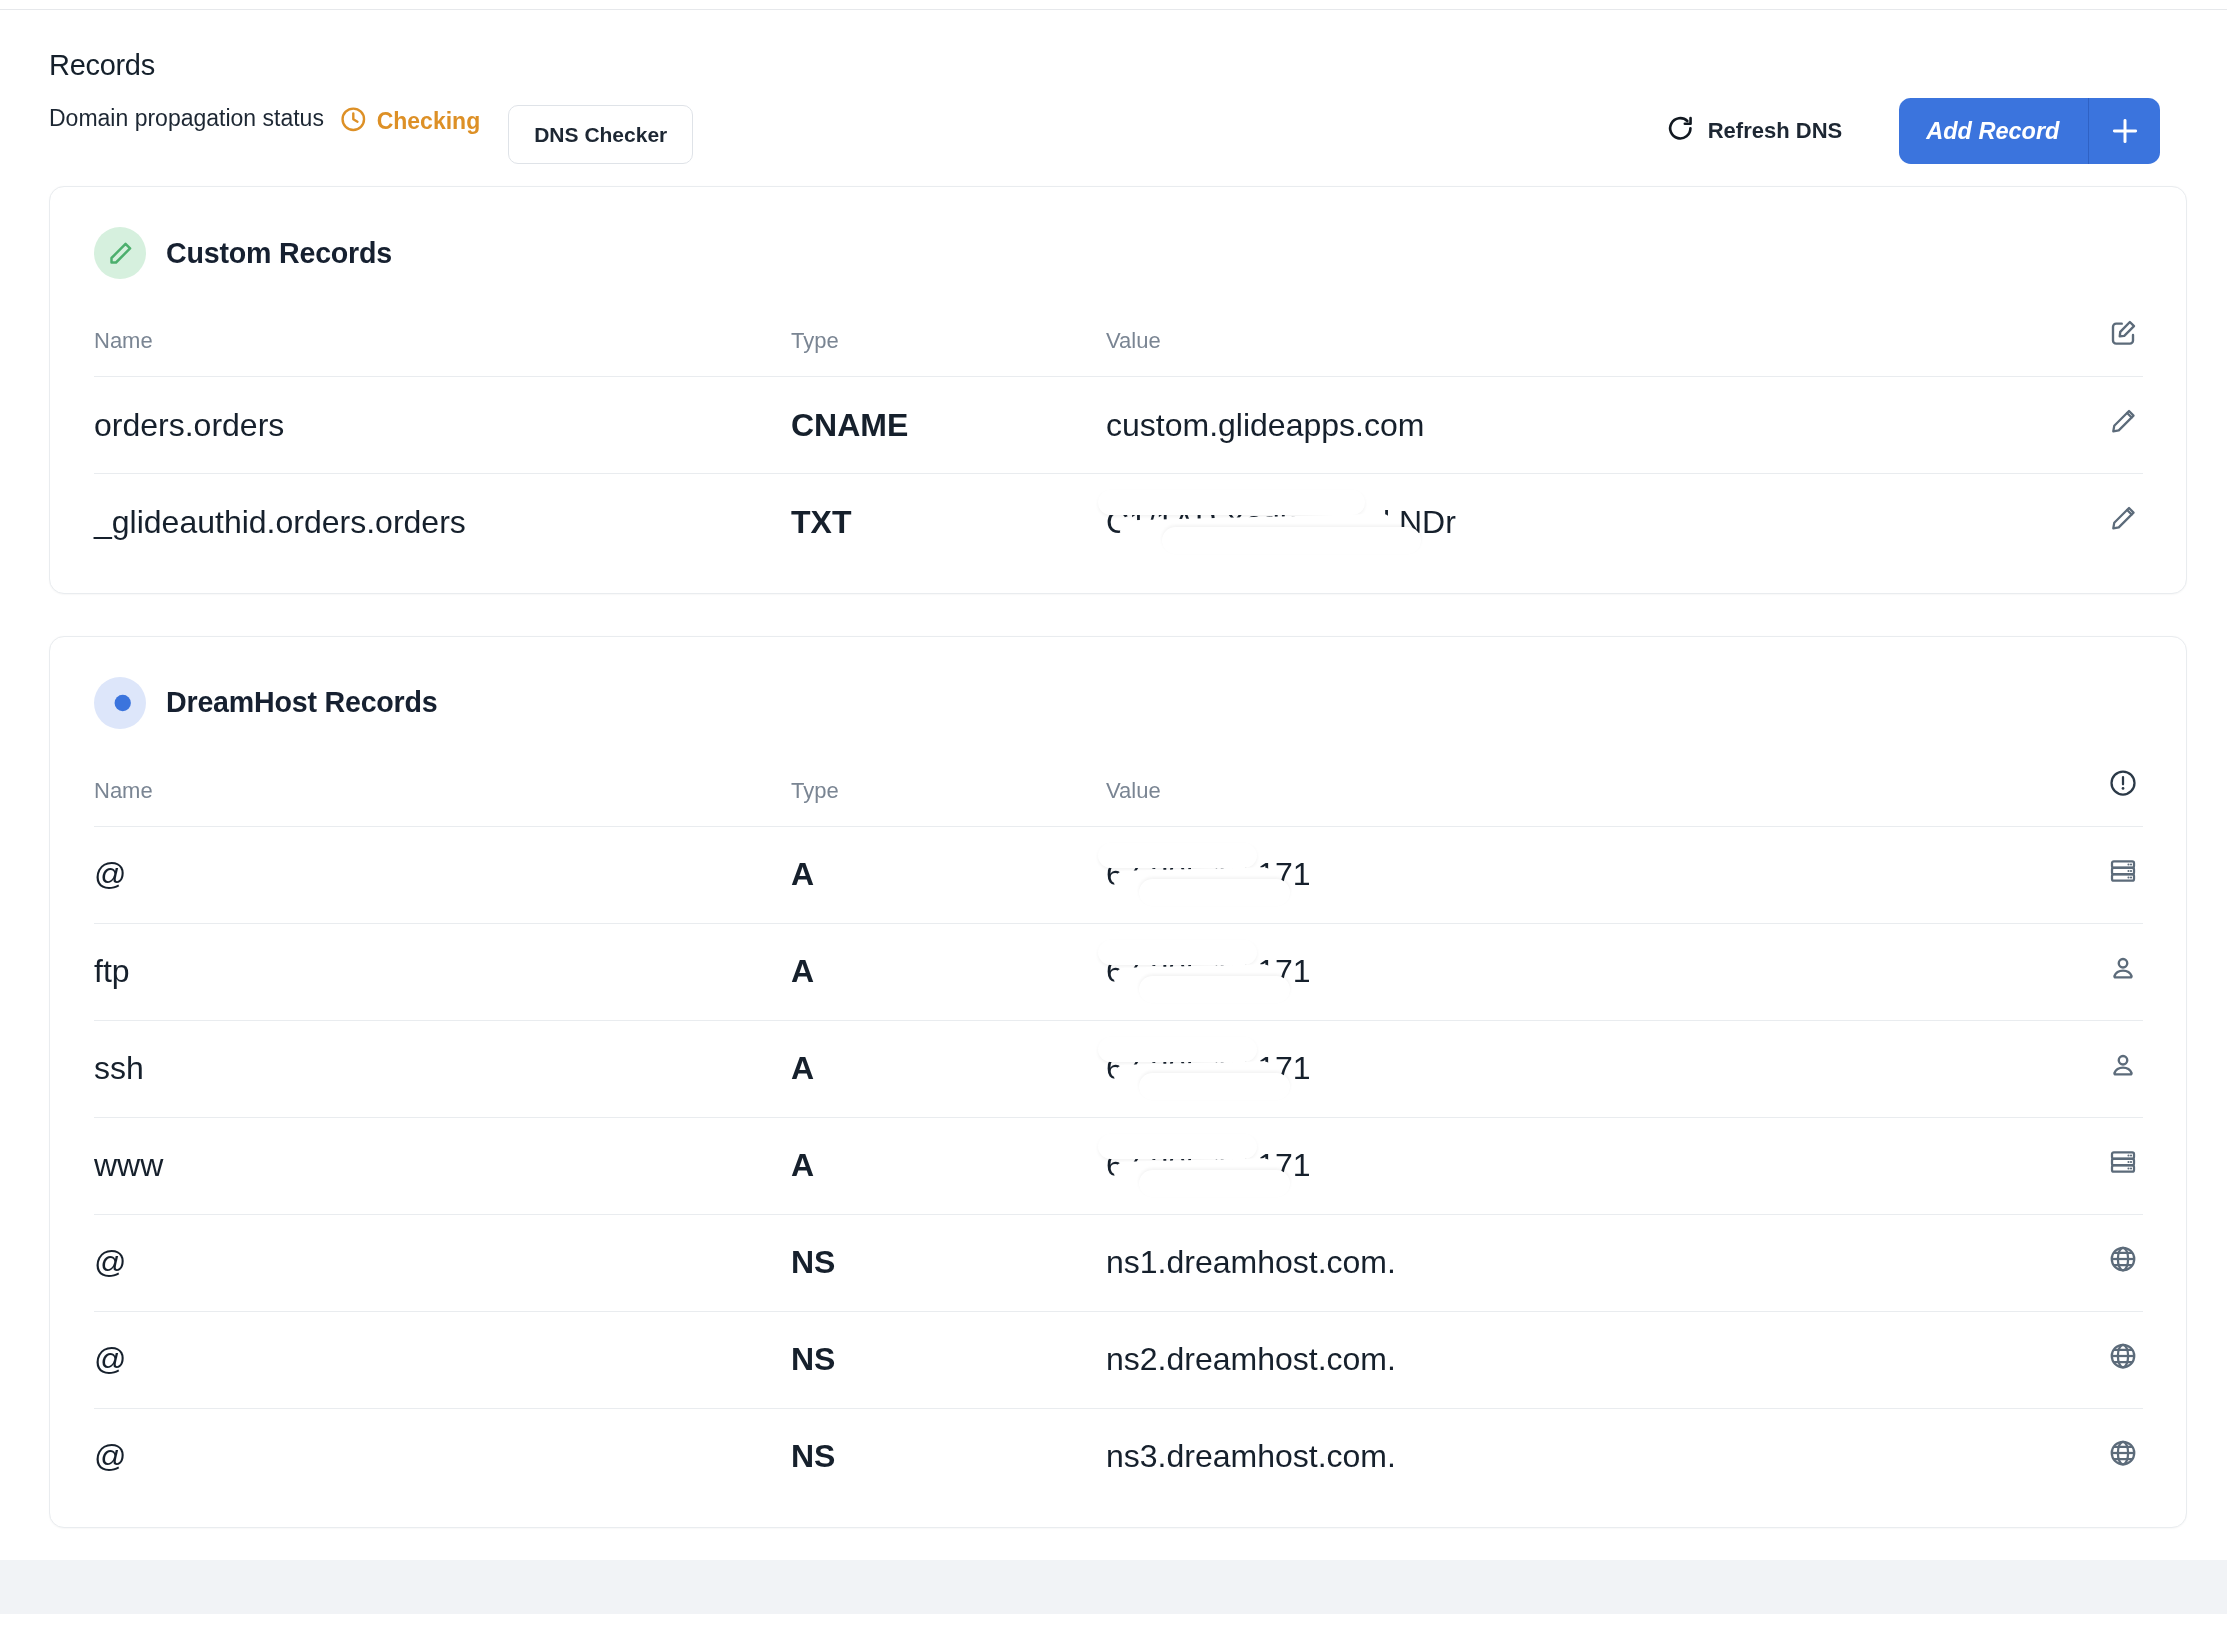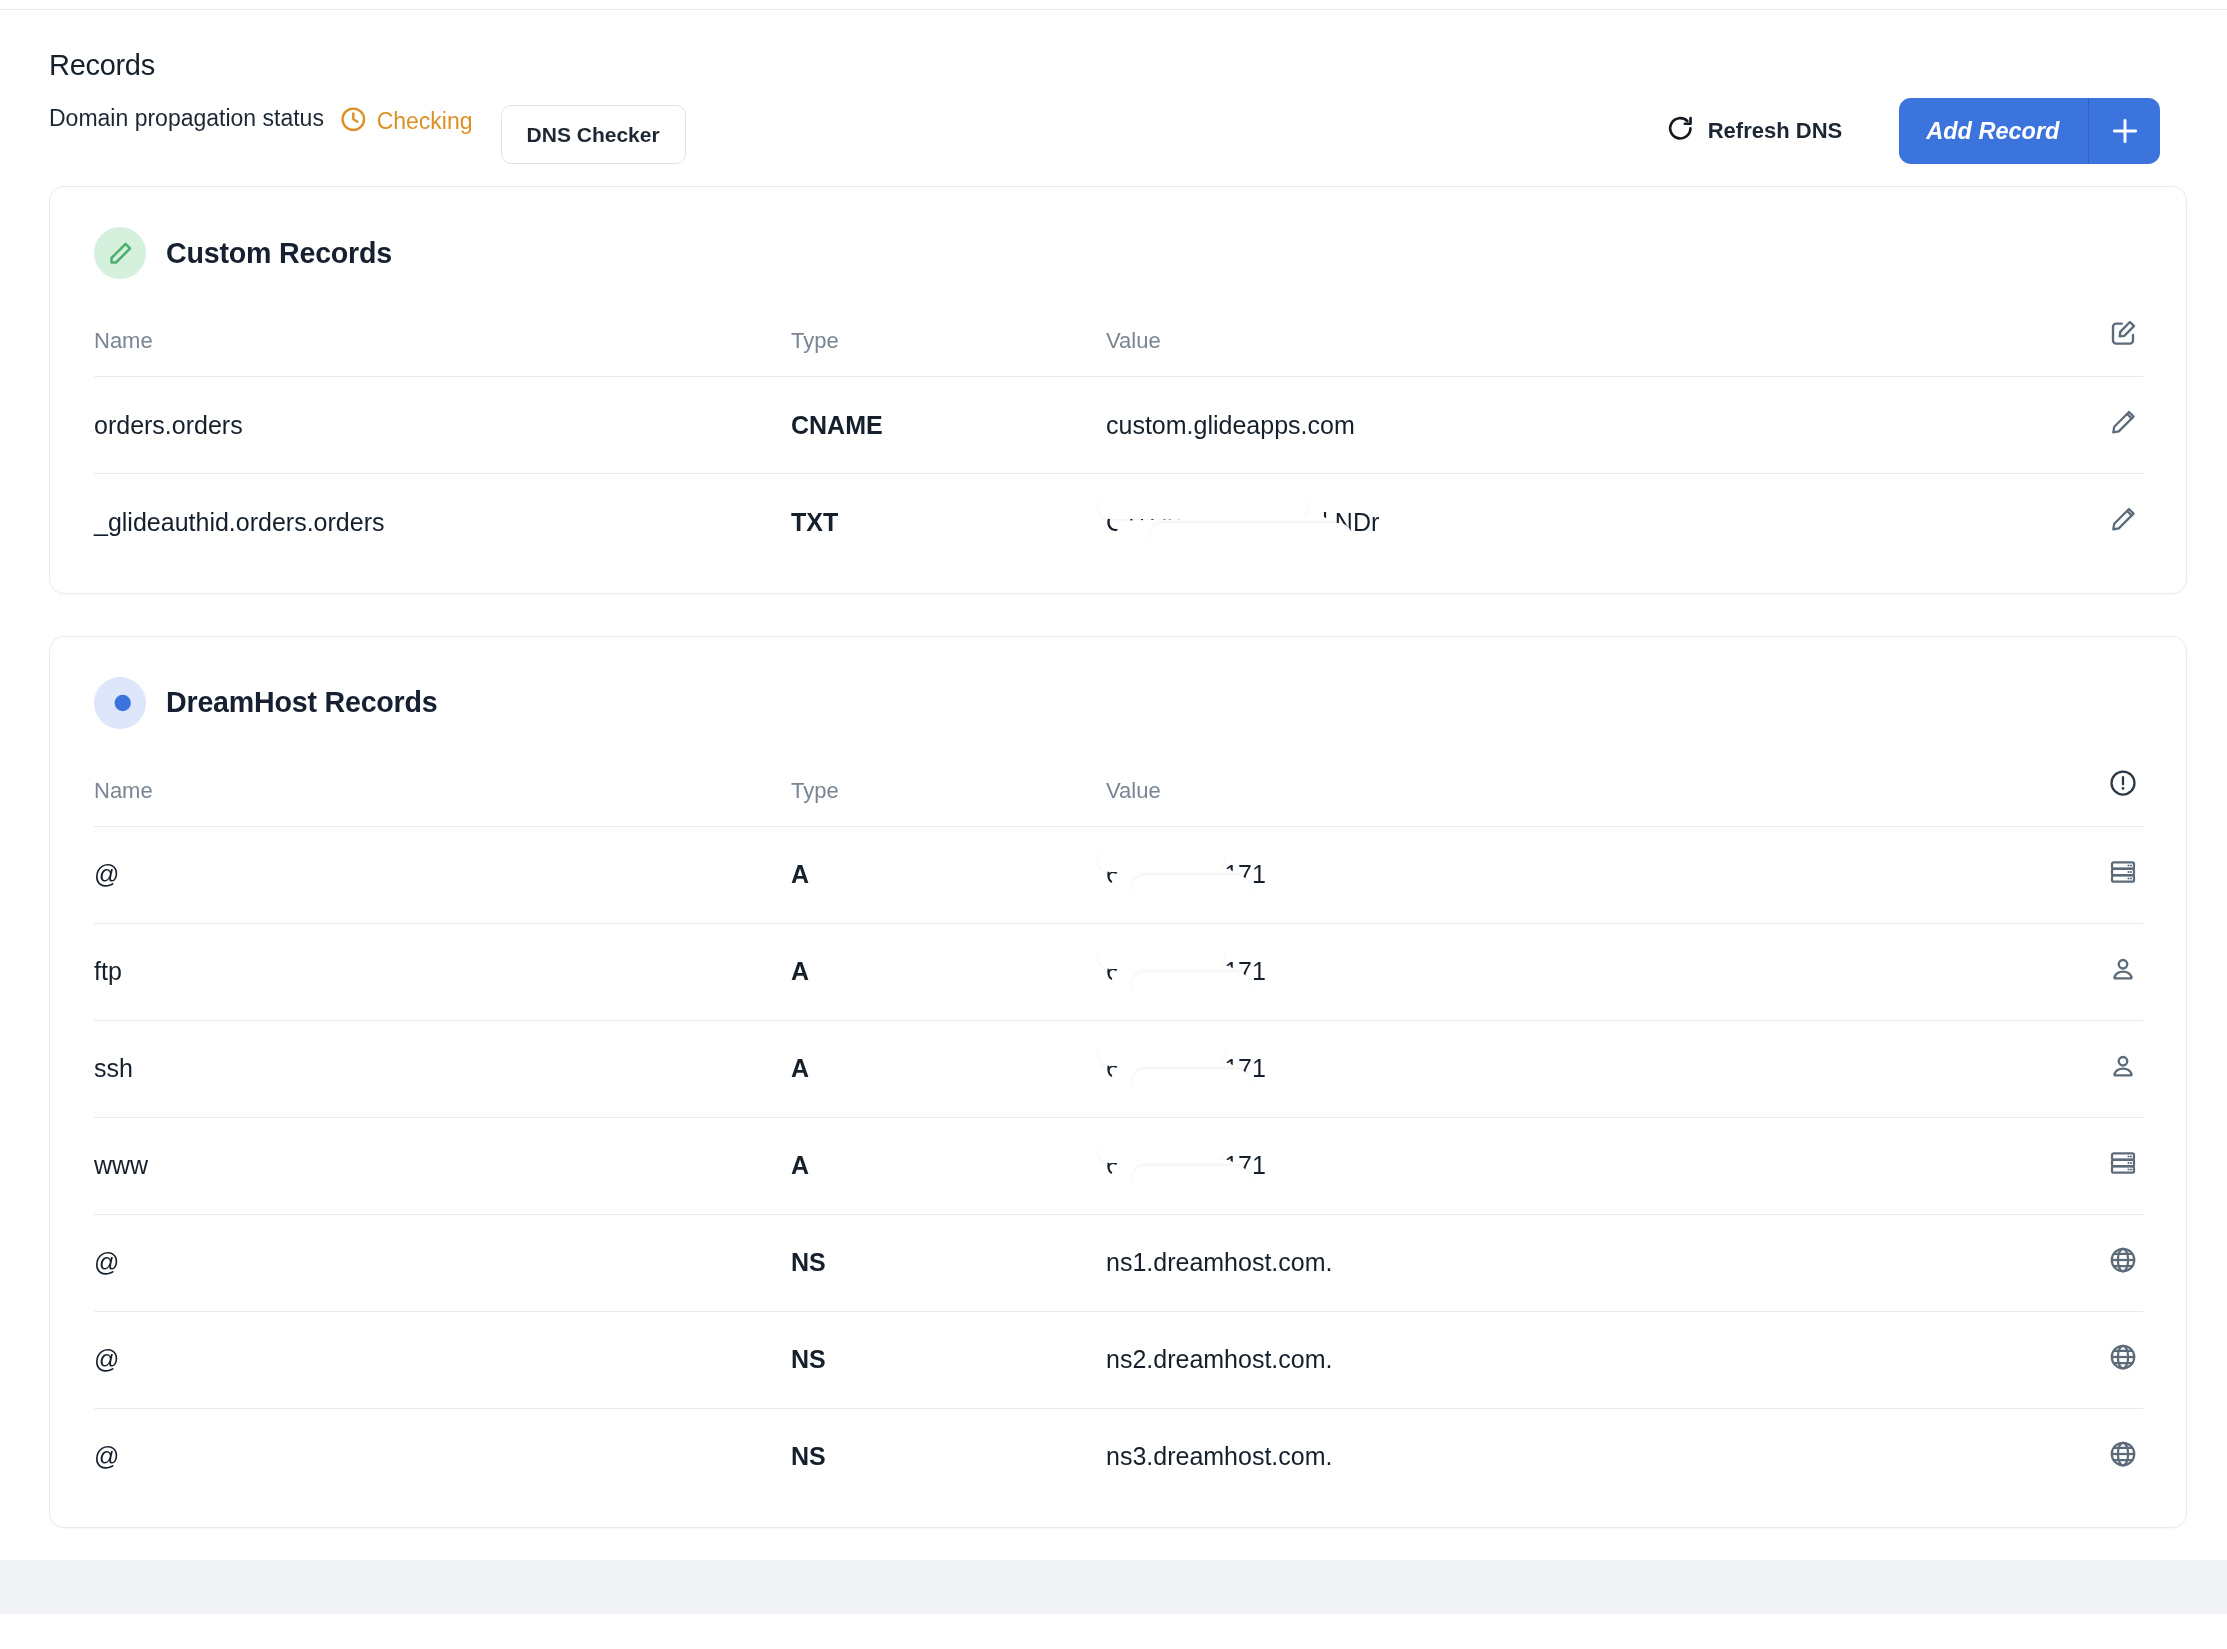--- a/index.html
+++ b/index.html
@@ -65,21 +65,21 @@
 
   .status-wrap {
     display: flex;
     align-items: center;
     gap: 9.2px;
     margin-left: 15px;
   }
 
   .status-text {
     font-size: 23px;
-    font-weight: 400;
+    font-weight: 700;
     color: #dd9026;
     white-space: nowrap;
   }
 
   .clock-icon { display: block; }
 
   .dns-checker-btn {
     margin-left: 28px;
     height: 59px;
     padding: 0 25px;
@@ -202,21 +202,21 @@
     font-weight: 400;
     color: #7a8593;
     padding: 0 0 22px 0;
     vertical-align: bottom;
   }
   .rec-table th.th-icon { text-align: right; padding-right: 5px; }
 
   .rec-table tbody tr { border-top: 1.7px solid #e9ecef; }
 
   .rec-table td {
-    font-size: 25px;
+    font-size: 32px;
     color: #16202c;
     font-weight: 400;
     height: 97px;
     vertical-align: middle;
     padding: 0;
   }
   .rec-table td.td-type { font-weight: 700; }
   .rec-table td.td-icon { text-align: right; padding-right: 5px; }
 
   .icon-btn {

